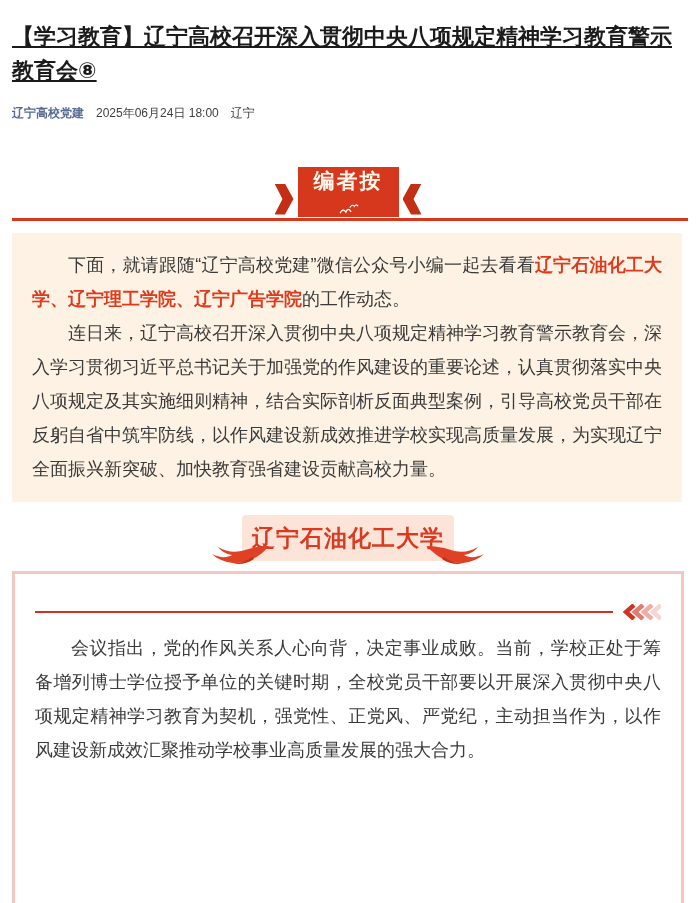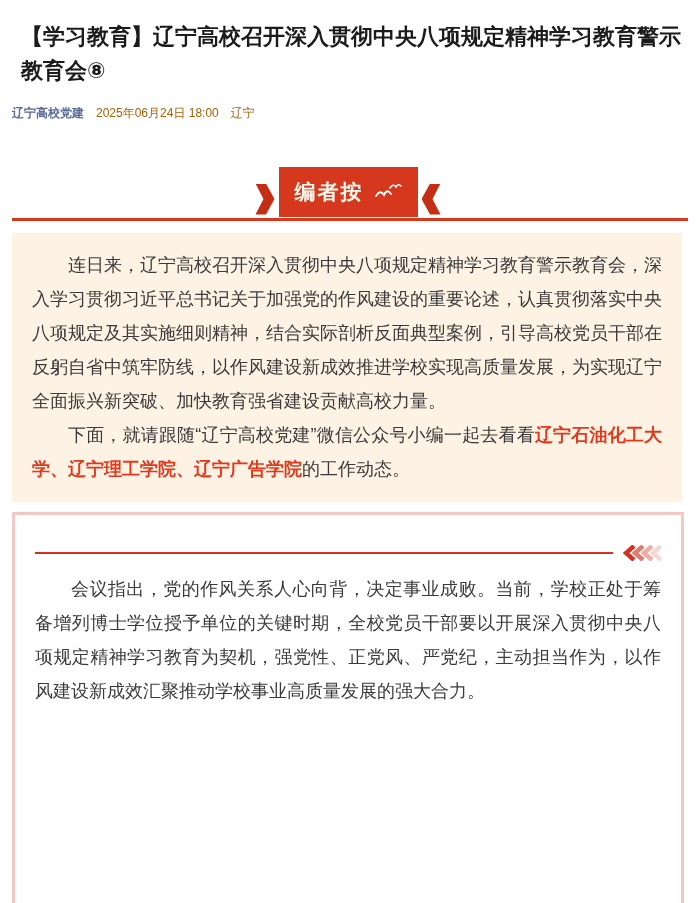--- a/index.html
+++ b/index.html
@@ -4,49 +4,49 @@
 <style>
   html,body{margin:0;padding:0;}
   body{
     width:696px;height:903px;overflow:hidden;background:#ffffff;
     font-family:"Liberation Sans","DejaVu Sans",sans-serif;
   }
   .article{width:696px;height:903px;position:relative;overflow:hidden;background:#fff;}
 
   
   .title{
-    margin:20px 14px 0 21px;
-    font-size:22px;font-weight:700;color:#1b1b1b;line-height:34px;
+    margin:20px 14px 0 12px;
+    font-size:22px;font-weight:700;color:#1b1b1b;line-height:34px;text-decoration:underline;
   }
   .byline{
     margin:15px 12px 0 12px;font-size:12px;line-height:20px;
     display:flex;align-items:center;gap:12px;white-space:nowrap;
   }
   .byline .account{color:#576b95;font-weight:600;cursor:pointer;}
-  .byline .meta{color:#a16207;}
+  .byline .meta{color:#404040;}
 
   
   .banner1-wrap{
     margin-top:44px;height:50px;
     display:flex;justify-content:center;align-items:center;
   }
   .ribbon-fold{
     width:19px;height:31px;background:#c22f14;flex:0 0 auto;margin-top:14px;
   }
   .fold-left{
     clip-path:polygon(0 0,55% 0,100% 50%,55% 100%,0 100%,42% 50%);
     margin-right:4px;
   }
   .fold-right{
     clip-path:polygon(45% 0,100% 0,58% 50%,100% 100%,45% 100%,0 50%);
     margin-left:4px;
   }
   .banner1{
     height:50px;background:#d5381c;color:#fdf7ec;
-    display:flex;align-items:center;gap:8px;padding:0 16px;
+    display:flex;align-items:center;gap:8px;padding:0 16px;flex-direction:column;
   }
   .banner1 .label{font-size:21px;font-weight:700;letter-spacing:2px;}
   .red-divider{height:3px;background:#d5381c;margin:1px 8px 0 12px;}
 
   
   .note-box{
     margin:12px 14px 0 12px;background:#fdf2e3;
     padding:15px 20px 16px 20px;
   }
   .body-p{
@@ -101,24 +101,37 @@
         <path d="M4 14 Q8 7 12 13 Q15 6 19 12" stroke="#ffffff" stroke-width="1.8" fill="none" stroke-linecap="round"></path>
         <path d="M18 6 Q21 1 24 5 Q26 1 29 4" stroke="#ffffff" stroke-width="1.6" fill="none" stroke-linecap="round"></path>
       </svg>
     </div>
     <div class="ribbon-fold fold-right"></div>
   </div>
 
   <div class="red-divider"></div>
 
   <div class="note-box">
+    <p class="body-p"><span>下面，就请跟随“辽宁高校党建”微信公众号小编一起去看看</span><span class="hl">辽宁石油化工大学、辽宁理工学院、辽宁广告学院</span><span>的工作动态。</span></p>
     <p class="body-p">连日来，辽宁高校召开深入贯彻中央八项规定精神学习教育警示教育会，深入学习贯彻习近平总书记关于加强党的作风建设的重要论述，认真贯彻落实中央八项规定及其实施细则精神，结合实际剖析反面典型案例，引导高校党员干部在反躬自省中筑牢防线，以作风建设新成效推进学校实现高质量发展，为实现辽宁全面振兴新突破、加快教育强省建设贡献高校力量。</p>
-    <p class="body-p"><span>下面，就请跟随“辽宁高校党建”微信公众号小编一起去看看</span><span class="hl">辽宁石油化工大学、辽宁理工学院、辽宁广告学院</span><span>的工作动态。</span></p>
   </div>
 
+  <div class="banner2-wrap">
+    <div class="banner2">
+      <svg class="swoosh swoosh-left" viewBox="0 0 58 24" aria-hidden="true">
+        <path d="M57 3 C47 15 34 21 21 20 C13 19 5 16 0 11 C8 15 15 15 20 12 C14 11 9 8 6 4 C14 9 24 10 33 7 C42 4 51 3 57 3 Z" fill="#e04024"></path>
+        <path d="M40 14 C34 19 27 21 20 20 C26 22 35 21 42 16 Z" fill="#c22f14"></path>
+      </svg>
+      <div class="pill">辽宁石油化工大学</div>
+      <svg class="swoosh swoosh-right" viewBox="0 0 58 24" aria-hidden="true">
+        <path d="M57 3 C47 15 34 21 21 20 C13 19 5 16 0 11 C8 15 15 15 20 12 C14 11 9 8 6 4 C14 9 24 10 33 7 C42 4 51 3 57 3 Z" fill="#e04024"></path>
+        <path d="M40 14 C34 19 27 21 20 20 C26 22 35 21 42 16 Z" fill="#c22f14"></path>
+      </svg>
+    </div>
+  </div>
 
   <div class="section-box">
 
     <div class="separator">
       <div class="line"></div>
       <svg class="chevrons" viewBox="0 0 38 16" aria-hidden="true">
         <path d="M11 1 L3 8 L11 15" stroke="#cf3422" stroke-width="4.5" fill="none" opacity="1"></path>
         <path d="M20 1 L12 8 L20 15" stroke="#cf3422" stroke-width="4.5" fill="none" opacity="0.65"></path>
         <path d="M29 1 L21 8 L29 15" stroke="#cf3422" stroke-width="4.5" fill="none" opacity="0.4"></path>
         <path d="M38 1 L30 8 L38 15" stroke="#cf3422" stroke-width="4.5" fill="none" opacity="0.2"></path>

